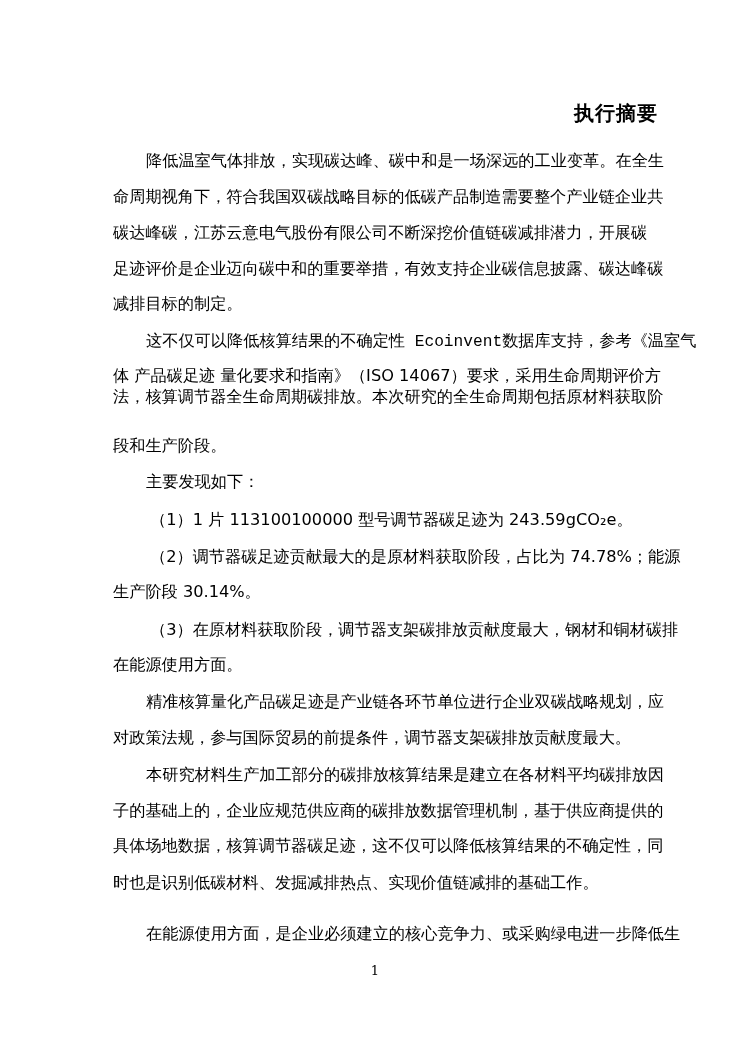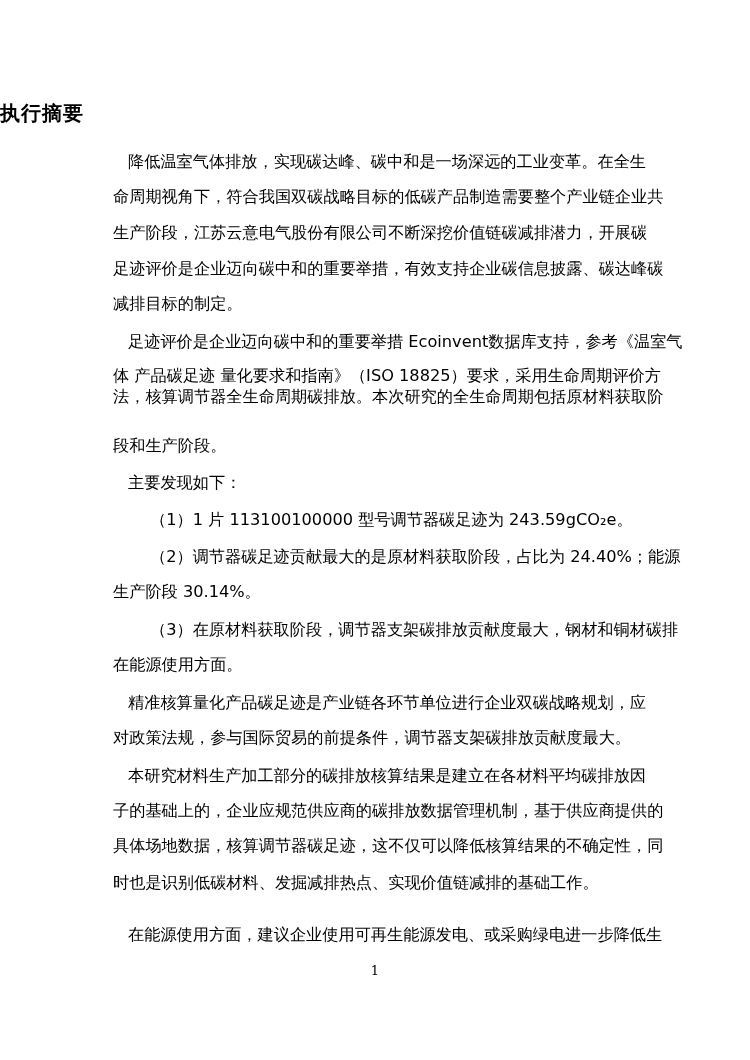--- a/index.html
+++ b/index.html
@@ -1,58 +1,58 @@
 <!DOCTYPE html>
 <html><head>
 <meta charset="utf-8">
 <style>
   html, body { margin:0; padding:0; background:#fff; }
   body { width:750px; height:1060px; position:relative; overflow:hidden;
          font-family:"DejaVu Sans", sans-serif; color:#000; }
-  .title { position:absolute; top:100px; left:0; width:658px; text-align:left;
+  .title { position:absolute; top:100px; left:0; width:658px; text-align:right;
            font-size:20px; font-weight:bold; letter-spacing:1px; }
   .line { position:absolute; left:113px; width:520px; font-size:16.2px; white-space:nowrap;
           line-height:20px; text-align:justify; text-align-last:justify; }
   .line.last { text-align-last:left; }
-  .line.indent { left:128px; width:487px; }
+  .line.indent { left:146px; width:487px;font-family:Liberation Mono, monospace; }
   .line.indent2 { left:150px; width:483px; }
   .pagenum { position:absolute; top:963px; left:0; width:750px; text-align:center;
              font-family:"DejaVu Serif", serif; font-size:13px; }
 </style>
 </head>
 <body>
 
 <div>
   <div class="title">执行摘要</div>
 
   <div>
     <div class="line indent" style="top:152px">降低温室气体排放，实现碳达峰、碳中和是一场深远的工业变革。在全生</div>
     <div class="line" style="top:187px">命周期视角下，符合我国双碳战略目标的低碳产品制造需要整个产业链企业共</div>
-    <div class="line" style="top:223px">生产阶段，江苏云意电气股份有限公司不断深挖价值链碳减排潜力，开展碳</div>
+    <div class="line" style="top:223px">碳达峰碳，江苏云意电气股份有限公司不断深挖价值链碳减排潜力，开展碳</div>
     <div class="line" style="top:259px">足迹评价是企业迈向碳中和的重要举措，有效支持企业碳信息披露、碳达峰碳</div>
     <div class="line last" style="top:294px">减排目标的制定。</div>
   </div>
 
   <div>
-    <div class="line indent" style="top:332px">足迹评价是企业迈向碳中和的重要举措 Ecoinvent数据库支持，参考《温室气</div>
-    <div class="line" style="top:366px">体  产品碳足迹  量化要求和指南》（ISO 18825）要求，采用生命周期评价方</div>
+    <div class="line indent" style="top:332px">这不仅可以降低核算结果的不确定性 Ecoinvent数据库支持，参考《温室气</div>
+    <div class="line" style="top:366px">体  产品碳足迹  量化要求和指南》（ISO 14067）要求，采用生命周期评价方</div>
     <div class="line" style="top:387px">法，核算调节器全生命周期碳排放。本次研究的全生命周期包括原材料获取阶</div>
     <div class="line last" style="top:436px">段和生产阶段。</div>
   </div>
 
   <div>
     <div class="line indent last" style="top:473px">主要发现如下：</div>
   </div>
 
   <div>
     <div class="line indent2 last" style="top:510px">（1）1 片 113100100000 型号调节器碳足迹为 243.59gCO₂e。</div>
   </div>
 
   <div>
-    <div class="line indent2" style="top:547px">（2）调节器碳足迹贡献最大的是原材料获取阶段，占比为 24.40%；能源</div>
+    <div class="line indent2" style="top:547px">（2）调节器碳足迹贡献最大的是原材料获取阶段，占比为 74.78%；能源</div>
     <div class="line last" style="top:582px">生产阶段 30.14%。</div>
   </div>
 
   <div>
     <div class="line indent2" style="top:620px">（3）在原材料获取阶段，调节器支架碳排放贡献度最大，钢材和铜材碳排</div>
     <div class="line last" style="top:655px">在能源使用方面。</div>
   </div>
 
   <div>
     <div class="line indent" style="top:693px">精准核算量化产品碳足迹是产业链各环节单位进行企业双碳战略规划，应</div>
@@ -60,17 +60,17 @@
   </div>
 
   <div>
     <div class="line indent" style="top:766px">本研究材料生产加工部分的碳排放核算结果是建立在各材料平均碳排放因</div>
     <div class="line" style="top:801px">子的基础上的，企业应规范供应商的碳排放数据管理机制，基于供应商提供的</div>
     <div class="line" style="top:836px">具体场地数据，核算调节器碳足迹，这不仅可以降低核算结果的不确定性，同</div>
     <div class="line last" style="top:873px">时也是识别低碳材料、发掘减排热点、实现价值链减排的基础工作。</div>
   </div>
 
   <div>
-    <div class="line indent" style="top:925px">在能源使用方面，建议企业使用可再生能源发电、或采购绿电进一步降低生</div>
+    <div class="line indent" style="top:925px">在能源使用方面，是企业必须建立的核心竞争力、或采购绿电进一步降低生</div>
   </div>
 
   <div class="pagenum">1</div>
 </div>
 
 </body></html>

